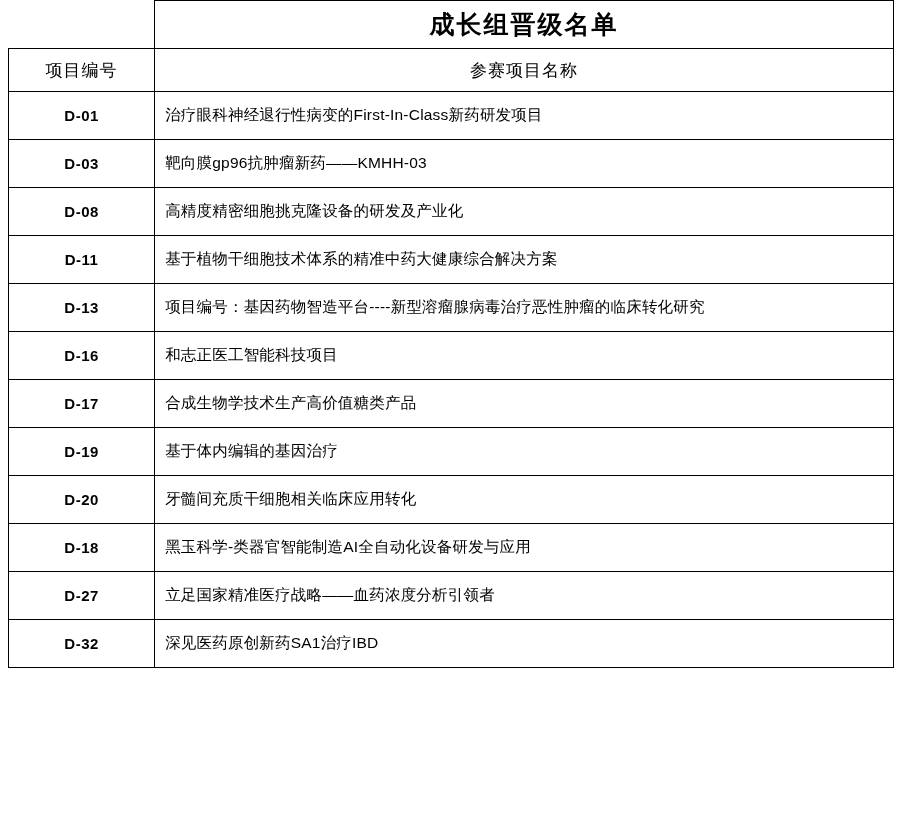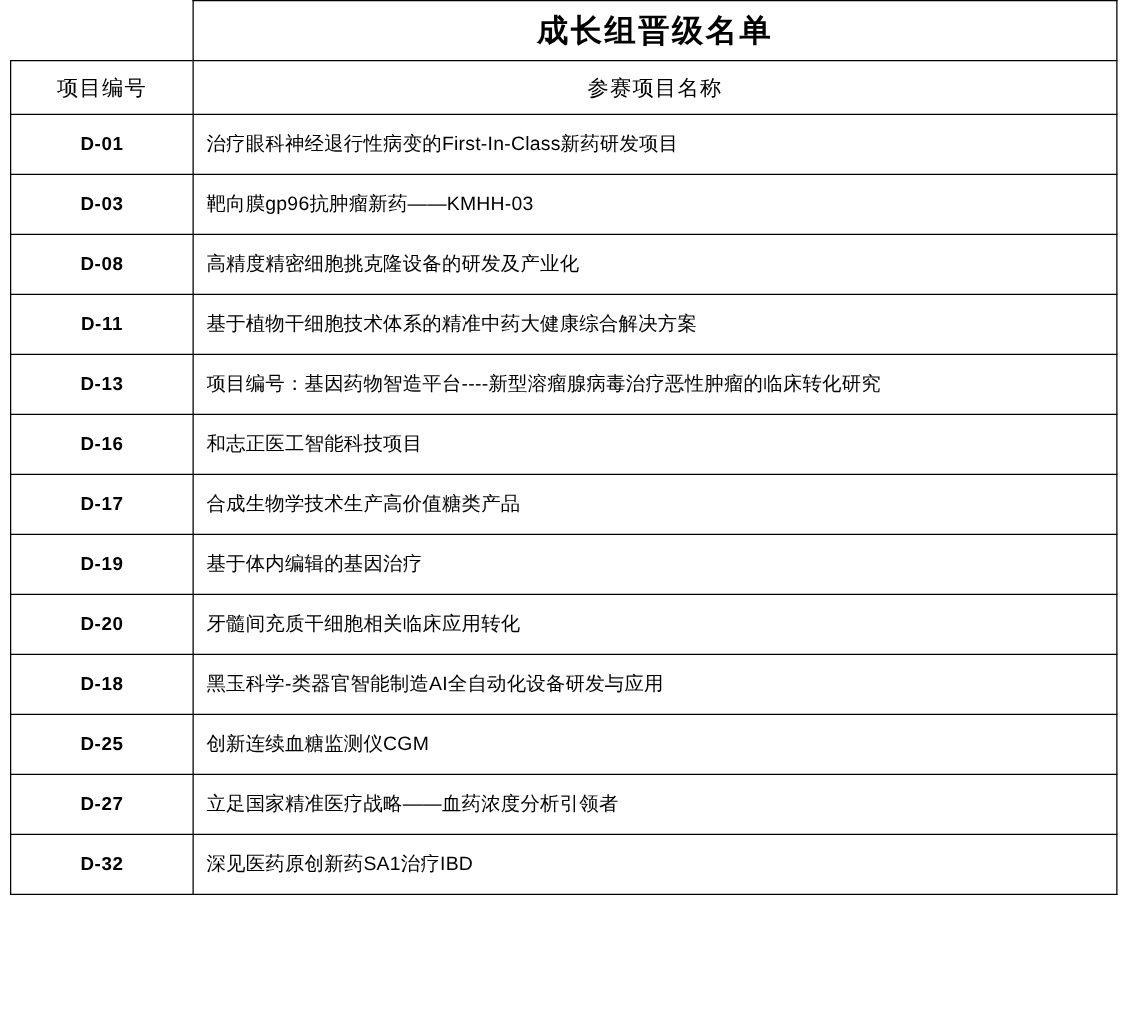--- a/index.html
+++ b/index.html
@@ -125,24 +125,20 @@
       </tr>
       <tr class="data-row">
         <td class="col-code">D-20</td>
         <td class="col-name">牙髓间充质干细胞相关临床应用转化</td>
       </tr>
       <tr class="data-row">
         <td class="col-code">D-18</td>
         <td class="col-name">黑玉科学-类器官智能制造AI全自动化设备研发与应用</td>
       </tr>
       <tr class="data-row">
-        <td class="col-code">D-25</td>
-        <td class="col-name">创新连续血糖监测仪CGM</td>
-      </tr>
-      <tr class="data-row">
         <td class="col-code">D-27</td>
         <td class="col-name">立足国家精准医疗战略——血药浓度分析引领者</td>
       </tr>
       <tr class="data-row">
         <td class="col-code">D-32</td>
         <td class="col-name">深见医药原创新药SA1治疗IBD</td>
       </tr>
     </tbody>
   </table>
 </div>

